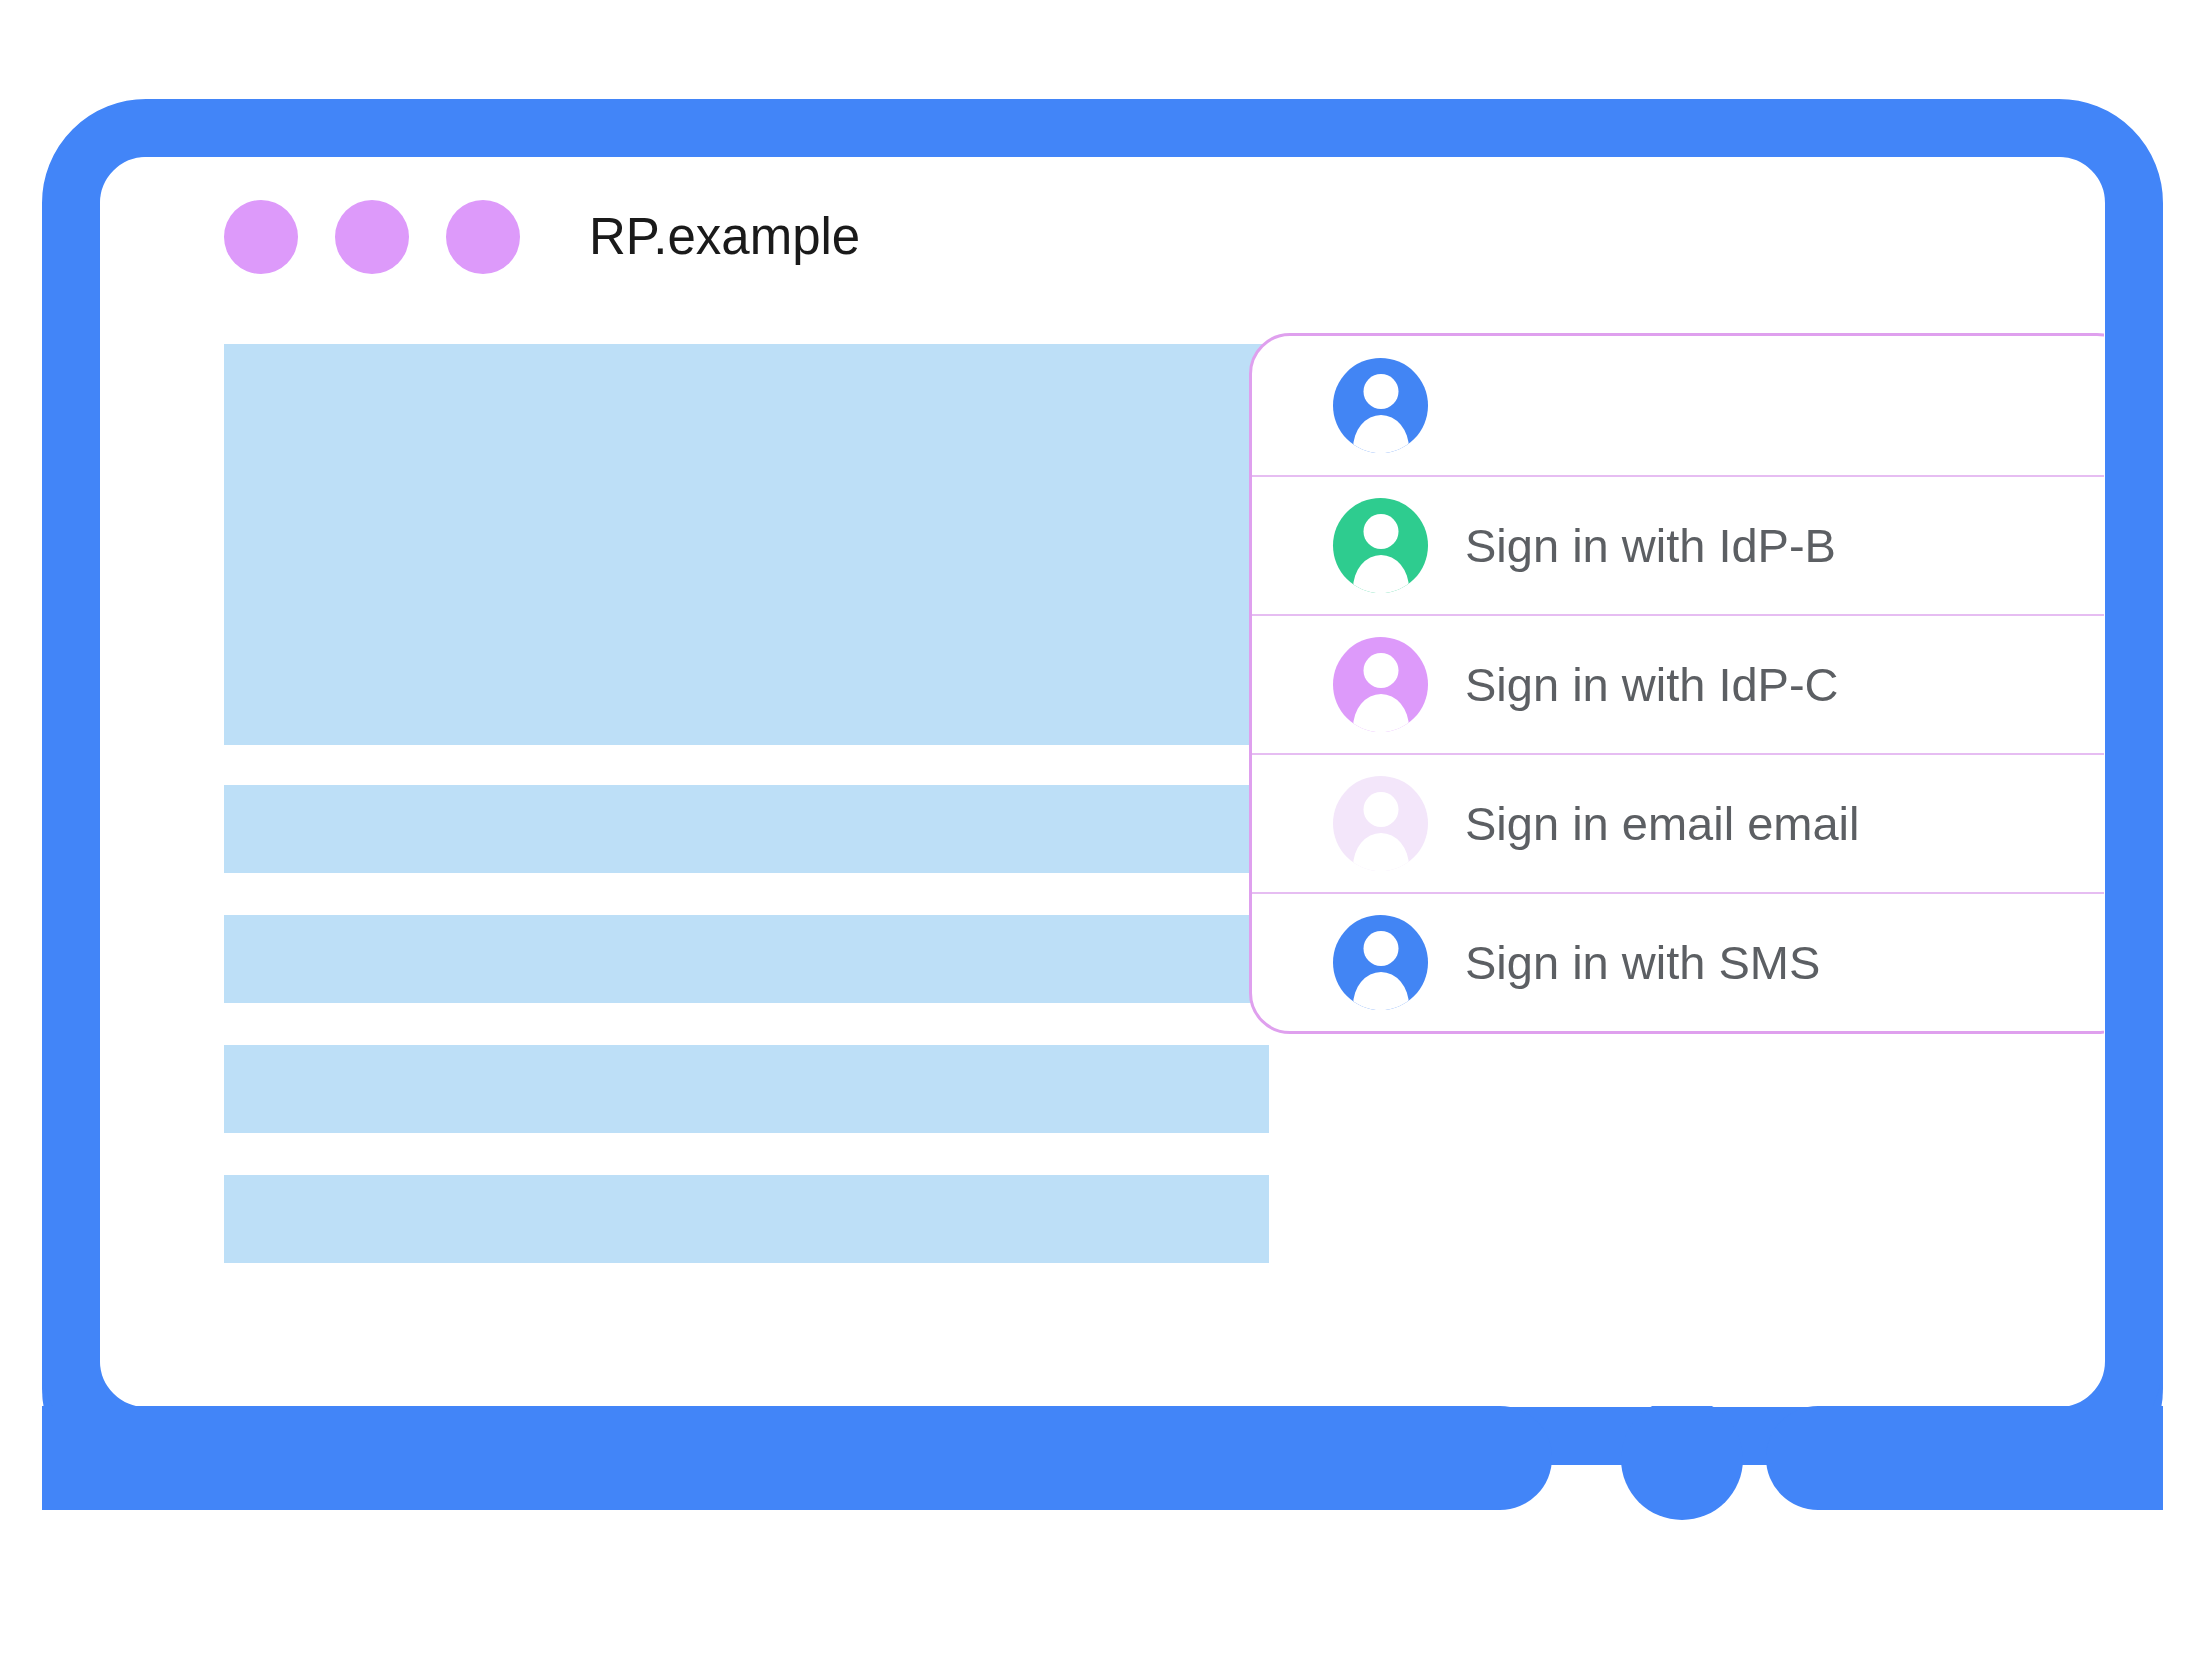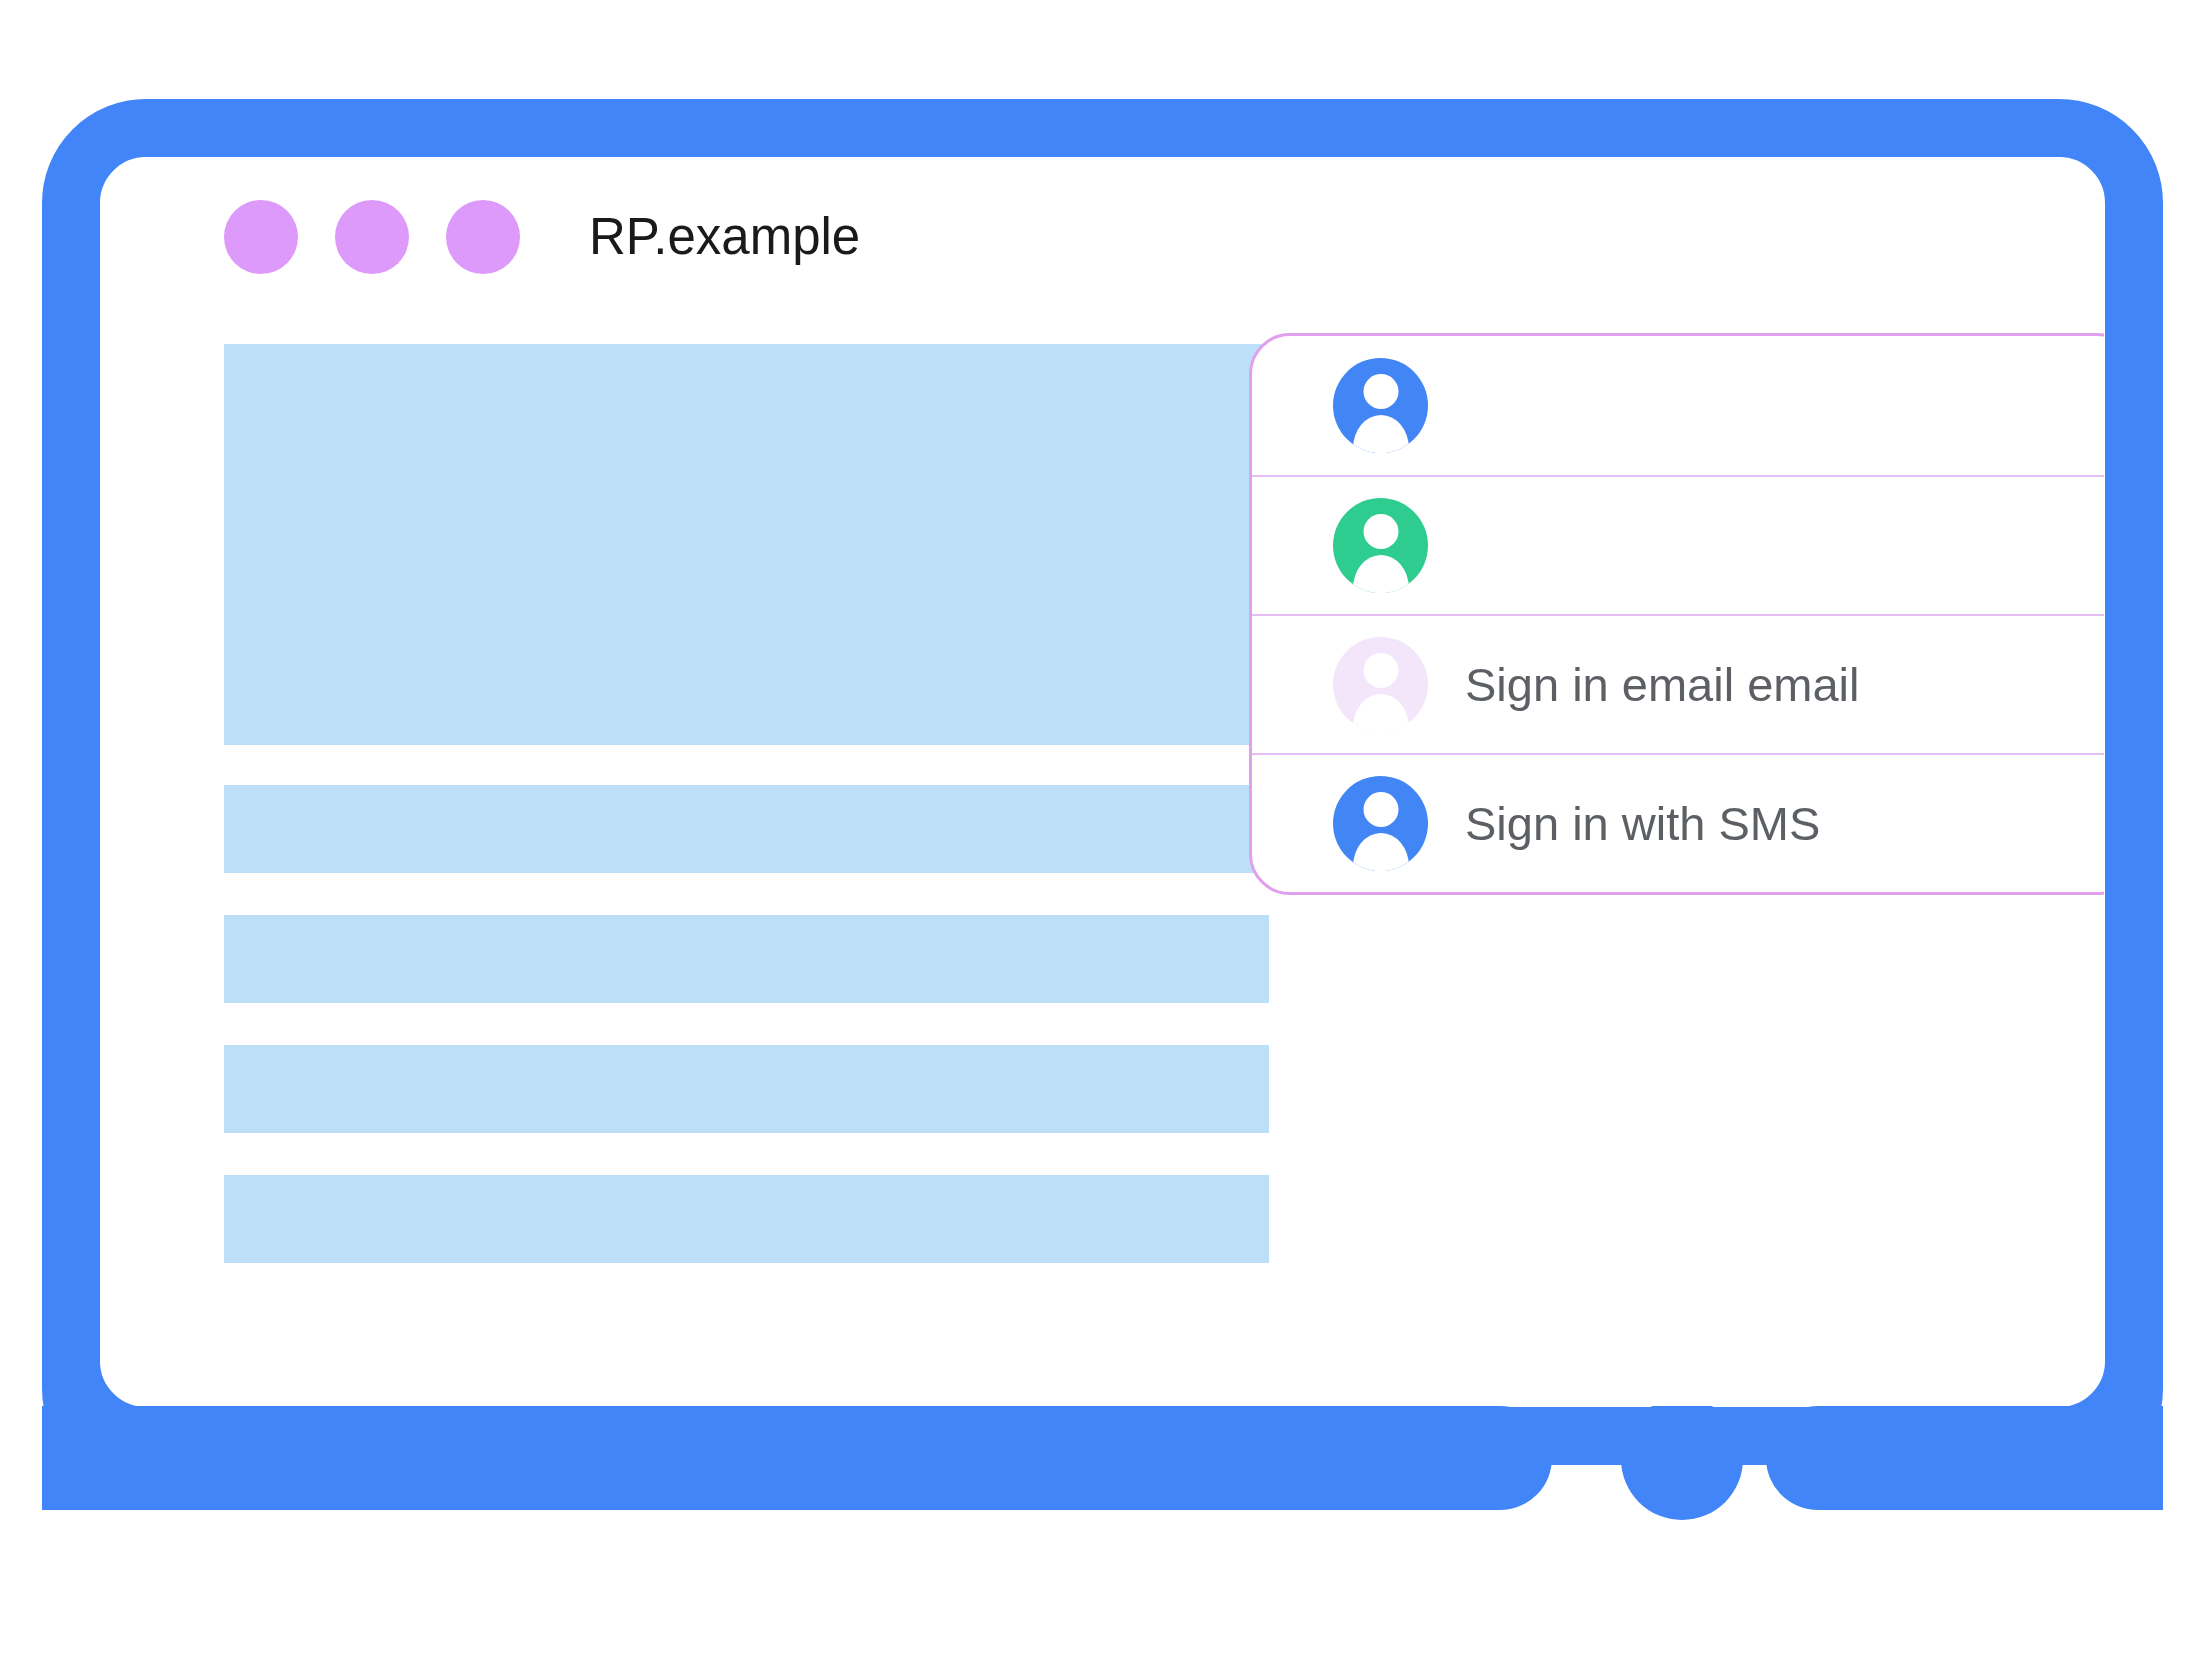--- a/index.html
+++ b/index.html
@@ -231,20 +231,28 @@
           <div class="avatar" style="background: rgb(66, 133, 244);">
             <div class="head"></div>
             <div class="body"></div>
           </div>
         </div>
         <div class="account-row">
           <div class="avatar" style="background: rgb(46, 204, 143);">
             <div class="head"></div>
             <div class="body"></div>
           </div>
+          <div class="account-label">Sign in with IdP-B</div>
+        </div>
+        <div class="account-row">
+          <div class="avatar" style="background: rgb(221, 154, 250);">
+            <div class="head"></div>
+            <div class="body"></div>
+          </div>
+          <div class="account-label">Sign in with IdP-C</div>
         </div>
         <div class="account-row">
           <div class="avatar" style="background: rgb(243, 230, 250);">
             <div class="head"></div>
             <div class="body"></div>
           </div>
           <div class="account-label">Sign in email email</div>
         </div>
         <div class="account-row">
           <div class="avatar" style="background: rgb(66, 133, 244);">

